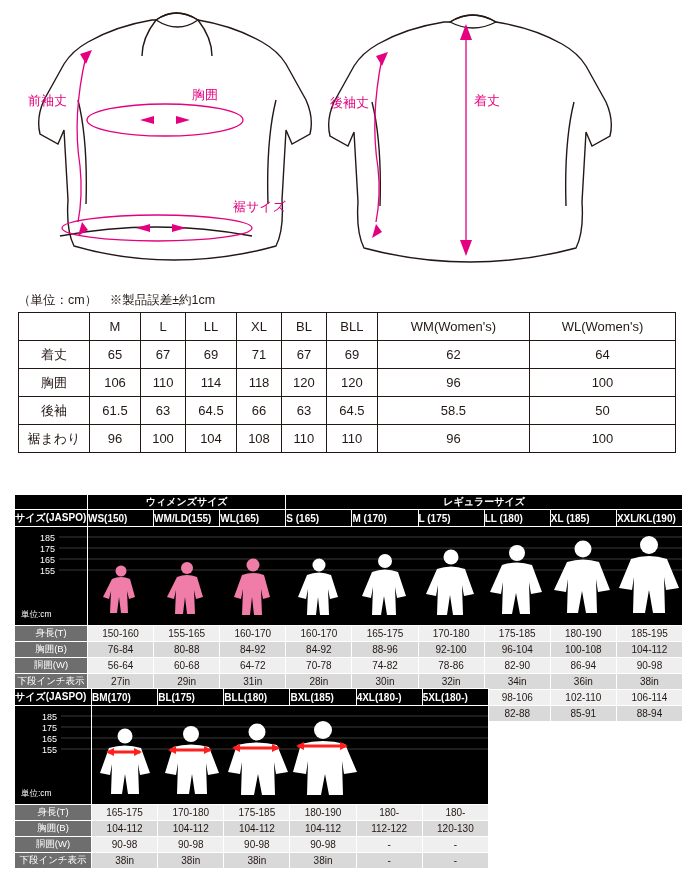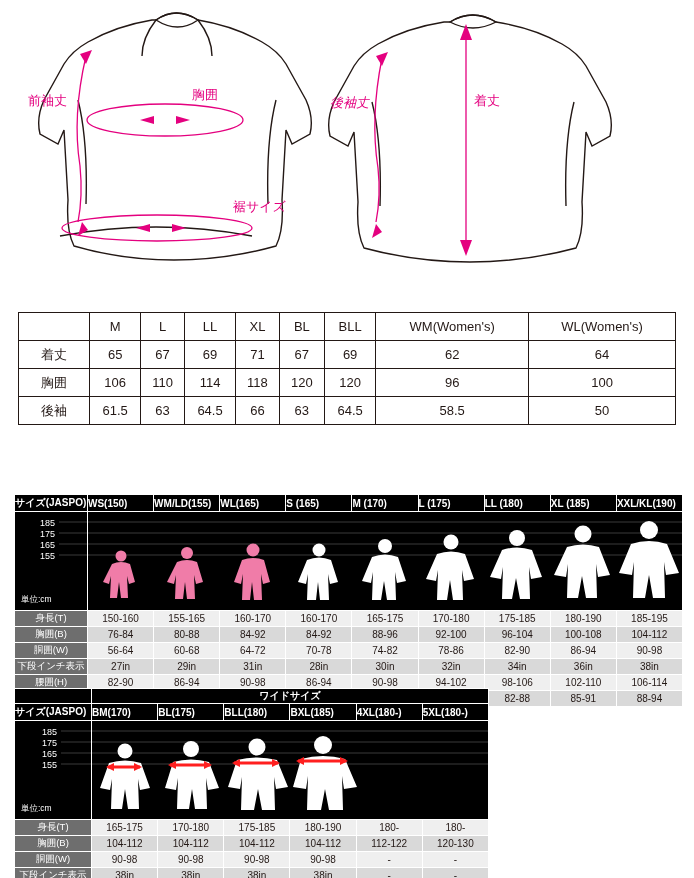--- a/index.html
+++ b/index.html
@@ -112,24 +112,25 @@
         <polygon points="372,238 376,224 382,232"></polygon>
         <polygon points="388,52 382,66 376,56"></polygon>
         <polygon points="466,24 472,40 460,40"></polygon>
         <polygon points="466,256 472,240 460,240"></polygon>
       </g>
     </svg>
 
     <span class="lbl" style="left:28px;top:92px;">前袖丈</span>
     <span class="lbl" style="left:192px;top:86px;">胸囲</span>
     <span class="lbl" style="left:190px;top:198px;margin-left:43px;">裾サイズ</span>
-    <span class="lbl" style="left:330px;top:94px;font-style:italic;">後袖丈</span>
+    <span class="lbl" style="left:330px;top:94px;">後袖丈</span>
     <span class="lbl" style="left:474px;top:92px;">着丈</span>
   </div>
 
+  <div class="unitnote">（単位：cm）　※製品誤差±約1cm</div>
 
   <table class="maintbl">
     <thead>
       <tr>
         <th class="rowhdr"></th>
         <th class="col">M</th>
         <th class="col">L</th>
         <th class="col">LL</th>
         <th class="col">XL</th>
         <th class="col">BL</th>
@@ -165,37 +166,53 @@
         <th class="rowhdr">後袖</th>
         <td>61.5</td>
         <td>63</td>
         <td>64.5</td>
         <td>66</td>
         <td>63</td>
         <td>64.5</td>
         <td>58.5</td>
         <td>50</td>
       </tr>
+      <tr>
+        <th class="rowhdr">裾まわり</th>
+        <td>96</td>
+        <td>100</td>
+        <td>104</td>
+        <td>108</td>
+        <td>110</td>
+        <td>110</td>
+        <td>96</td>
+        <td>100</td>
+      </tr>
     </tbody>
   </table>
 
   <table class="spec" style="top:494px;width:666px;">
     <colgroup>
       <col style="width:72px">
         <col style="width:66px">
         <col style="width:66px">
         <col style="width:66px">
       <col style="width:66px">
         <col style="width:66px">
         <col style="width:66px">
         <col style="width:66px">
       <col style="width:66px">
         <col style="width:66px">
     </colgroup>
     <tbody>
+        <tr>
+      <td class="hdrband"></td>
+      <td class="hdrband pinktxt" colspan="3">ウィメンズサイズ</td>
+      <td class="hdrband greentxt" colspan="6">レギュラーサイズ</td>
+    </tr>
     <tr>
       <td class="sizehdr">サイズ(JASPO)</td>
       <td class="sizehdr pinktxt">WS(150)</td>
       <td class="sizehdr pinktxt">WM/LD(155)</td>
       <td class="sizehdr pinktxt">WL(165)</td>
       <td class="sizehdr">S (165)</td>
       <td class="sizehdr">M (170)</td>
       <td class="sizehdr">L (175)</td>
       <td class="sizehdr">LL (180)</td>
       <td class="sizehdr">XL (185)</td>
@@ -351,24 +368,20 @@
     <colgroup>
       <col style="width:76px">
         <col style="width:66px">
         <col style="width:66px">
         <col style="width:66px">
       <col style="width:66px">
         <col style="width:66px">
         <col style="width:66px">
     </colgroup>
     <tbody>
-        <tr>
-      <td class="hdrband"></td>
-      <td class="hdrband whitetxt" colspan="6">ワイドサイズ</td>
-    </tr>
     <tr>
       <td class="sizehdr">サイズ(JASPO)</td>
       <td class="sizehdr">BM(170)</td>
       <td class="sizehdr">BL(175)</td>
       <td class="sizehdr">BLL(180)</td>
       <td class="sizehdr">BXL(185)</td>
       <td class="sizehdr">4XL(180-)</td>
       <td class="sizehdr">5XL(180-)</td>
     </tr>
     <tr>

